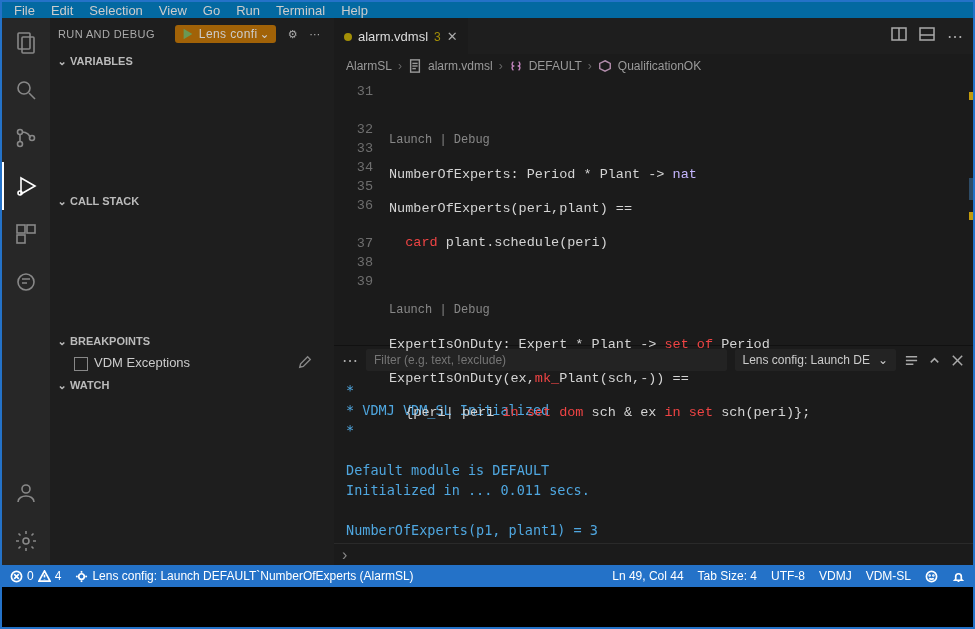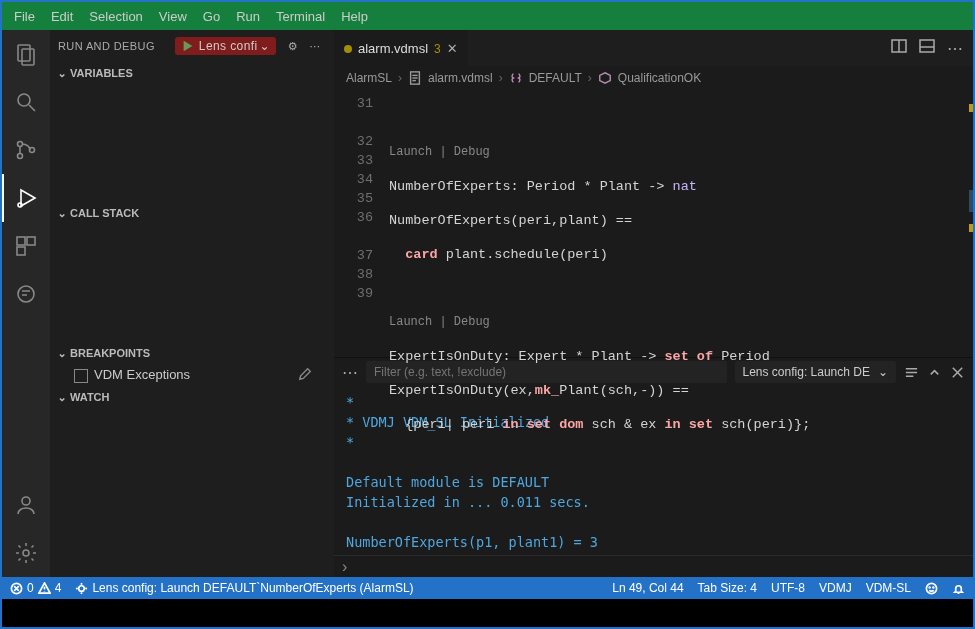--- a/index.html
+++ b/index.html
@@ -7,39 +7,39 @@
 .outer { border:2px solid #2472c8; width:975px; height:629px; box-shadow:0 0 0 transparent; }
 
 
 .titlebar { background:#2472c8; height:28px; display:flex; align-items:center; color:#fff; font-size:13px; padding:0 4px; }
 .titlebar .logo-icon { width:18px; height:18px; margin:0 6px; fill:#fff; }
 .titlebar .title { flex:1; }
 .titlebar .win-btn { width:22px; height:20px; margin:0 2px; display:flex; align-items:center; justify-content:center; cursor:pointer; }
 .titlebar .win-btn svg { fill:none; stroke:#fff; stroke-width:1.5; }
 
 
-.menubar { background:#15803d; height:28px; display:flex; align-items:center; padding:0 4px; font-size:13px; }
+.menubar { background:#0369a1; height:16px; display:flex; align-items:center; padding:0 4px; font-size:13px; }
 .menubar .menu-item { padding:4px 8px; color:#cccccc; cursor:pointer; }
 
 
 .main-area { display:flex; height:calc(629px - 4px - 28px - 28px - 22px); }
 
 
 .activitybar { width:48px; background:#272727; display:flex; flex-direction:column; align-items:center; }
 .activitybar .act-icon { width:48px; height:48px; display:flex; align-items:center; justify-content:center; cursor:pointer; }
 .activitybar .act-icon svg { stroke:#888; fill:none; width:24px; height:24px; stroke-width:1.6; }
 .activitybar .act-icon.active { border-left:2px solid #fff; }
 .activitybar .act-icon.active svg { stroke:#fff; }
 .activitybar .spacer { flex:1; }
 
 
 .sidebar { width:284px; background:#1e1e1e; display:flex; flex-direction:column; color:#ccc; }
 .sidebar .sb-header { height:32px; display:flex; align-items:center; padding:0 8px; font-size:11px; letter-spacing:.4px; color:#aaa; }
 .sidebar .sb-header .label { flex:1; }
-.sidebar .sb-header .play-btn { display:flex; align-items:center; background:#7f1d1d; padding:2px 6px; border-radius:3px; margin-right:6px; cursor:pointer; font-size:12px; color:#ccc;}
+.sidebar .sb-header .play-btn { display:flex; align-items:center; background:#a16207; padding:2px 6px; border-radius:3px; margin-right:6px; cursor:pointer; font-size:12px; color:#ccc;}
 .sidebar .sb-header .play-btn svg { width:14px; height:14px; fill:#6a9955; margin-right:4px; }
 .sidebar .sb-header .icon-btn { width:22px; height:22px; display:flex; align-items:center; justify-content:center; cursor:pointer; color:#aaa; }
 .sidebar .section-head { display:flex; align-items:center; height:22px; padding:0 6px; font-size:11px; font-weight:600; color:#bbb; cursor:pointer; }
 .sidebar .section-head .chev { width:12px; text-align:center; margin-right:2px; }
 .sidebar .section-body { flex:none; }
 .sidebar .section-body.tall { height:118px; }
 .sidebar .section-body.grow { flex:1; }
 .breakpoints-row { display:flex; align-items:center; height:22px; padding:0 22px 0 24px; font-size:13px; color:#ccc; justify-content:space-between; }
 .breakpoints-row .cb { width:14px; height:14px; border:1px solid #888; margin-right:6px; display:inline-block; vertical-align:middle; }
 .breakpoints-row .pencil { color:#888; cursor:pointer; }
@@ -62,21 +62,21 @@
 .breadcrumb svg{width:14px;height:14px;stroke:#9a9a9a;fill:none;stroke-width:1.6;}
 .breadcrumb .sym1{stroke:#c586c0;}
 .breadcrumb .sym2{stroke:#b48ead;}
 
 .code { flex:1 1 0; display:flex; font-family:"Consolas","Courier New",monospace; font-size:13.5px; position:relative; min-height:0;}
 .gutter { width:55px; text-align:right; color:#6e6e6e; padding-top:4px;}
 .gutter div { height:19px; padding-right:16px; line-height:19px;}
 .codelines { flex:1; padding-top:4px; color:#d4d4d4; white-space:pre; }
 .codelines div { height:19px; line-height:19px; }
 .codelens { color:#888; font-size:12px; }
-.k-blue { color:#fca5a5;font-weight:bold; }
+.k-blue { color:#ef4444; }
 .k-cyan { color:#c4b5fd; }
 .k-fn { color:#d4d4d4; }
 .minimap { width:18px; background:#1b1b1b; position:relative;}
 .minimap .mm-y1{position:absolute;right:0;top:14px;width:4px;height:8px;background:#c29b0b;}
 .minimap .mm-y2{position:absolute;right:0;top:134px;width:4px;height:8px;background:#c29b0b;}
 .minimap .mm-b{position:absolute;right:0;top:100px;width:4px;height:22px;background:#2d4b66;}
 
 
 .panel { height:220px; border-top:1px solid #111; background:#1b1b1b; display:flex; flex-direction:column;}
 .panel-header { height:28px; display:flex; align-items:center; padding:0 8px; gap:8px;}

